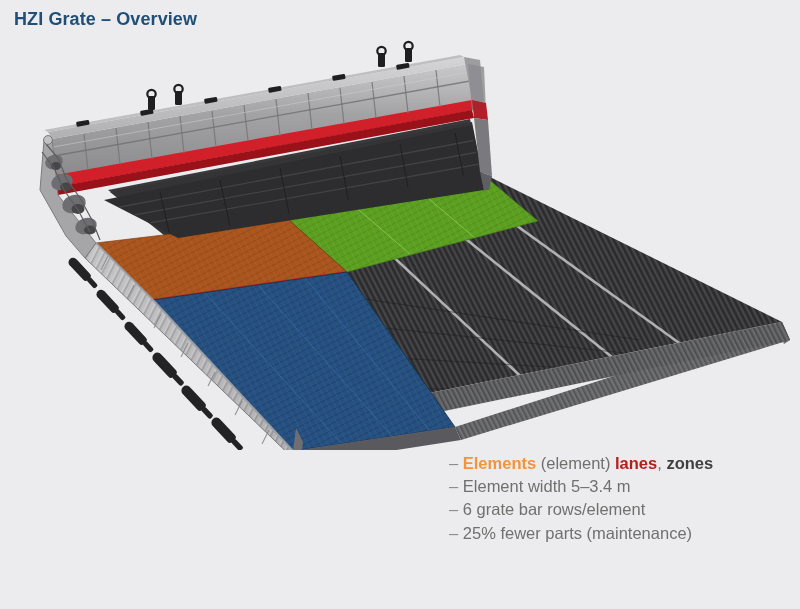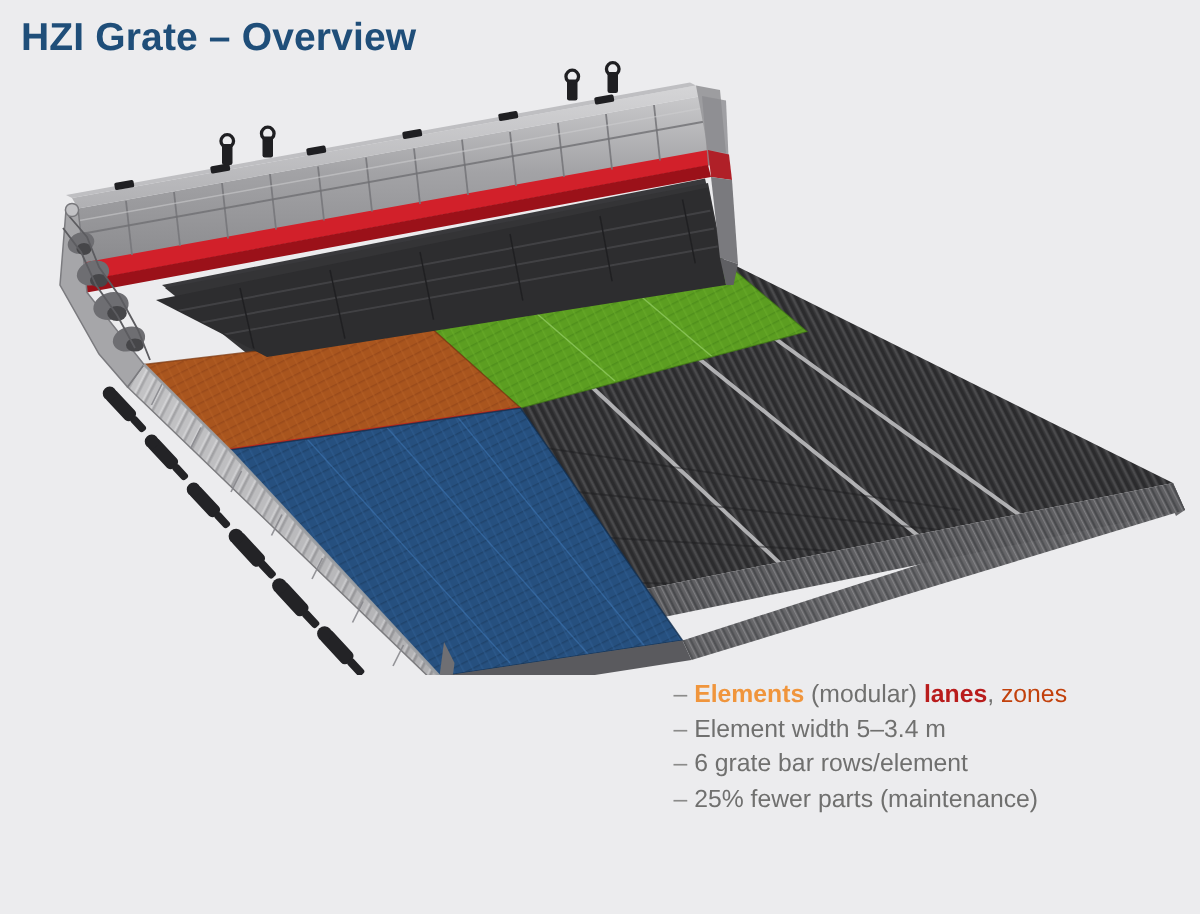--- a/index.html
+++ b/index.html
@@ -14,21 +14,21 @@
   #slide {
     position: relative;
     width: 800px; height: 609px;
     background: #ececee;
   }
 
   
   #title {
     position: absolute;
     left: 14px; top: 9px;
-    font-size: 26px;
+    font-size: 18px;
     font-weight: bold;
     letter-spacing: .1px;
     color: #1f4e79;
     white-space: nowrap;
   }
 
   
   #figure {
     position: absolute;
     left: 0; top: 40px;
@@ -44,21 +44,21 @@
   }
   .cap-line {
     font-size: 16.5px;
     line-height: 23.2px;
     color: #70706f;
     white-space: nowrap;
   }
   .dash { color: #8b8b8a; }
   .w-elements { color: #f0953c; font-weight: bold; }
   .w-lanes    { color: #b91c1c; font-weight: bold; }
-  .w-zones    { color: #c2410c; font-weight: normal; }
+  .w-zones    { color: #404040; font-weight: bold; }
 </style>
 </head>
 <body>
 
 <div id="slide">
 
   <div id="title">HZI Grate – Overview</div>
 
   <div id="figure">
     <svg viewBox="0 0 800 410" xmlns="http://www.w3.org/2000/svg" shape-rendering="geometricPrecision">
@@ -347,21 +347,21 @@
 
       <line x1="153" y1="260" x2="293" y2="411" stroke="#9fa2a6" stroke-width="2.2" opacity=".9"></line>
       <line x1="96" y1="203" x2="153" y2="260" stroke="#9fa2a6" stroke-width="2" opacity=".85"></line>
     </svg>
   </div>
 
   <div id="caption">
 
     <div class="cap-line">
       <span class="dash">–</span>
-      <span class="w-elements">Elements</span><span> (modular) </span><span class="w-lanes">lanes</span><span>, </span><span class="w-zones">zones</span>
+      <span class="w-elements">Elements</span><span> (element) </span><span class="w-lanes">lanes</span><span>, </span><span class="w-zones">zones</span>
     </div>
 
     <div class="cap-line">
       <span class="dash">–</span>
       <span>Element width 5–3.4 m</span>
     </div>
 
     <div class="cap-line">
       <span class="dash">–</span>
       <span>6 grate bar rows/element</span>

